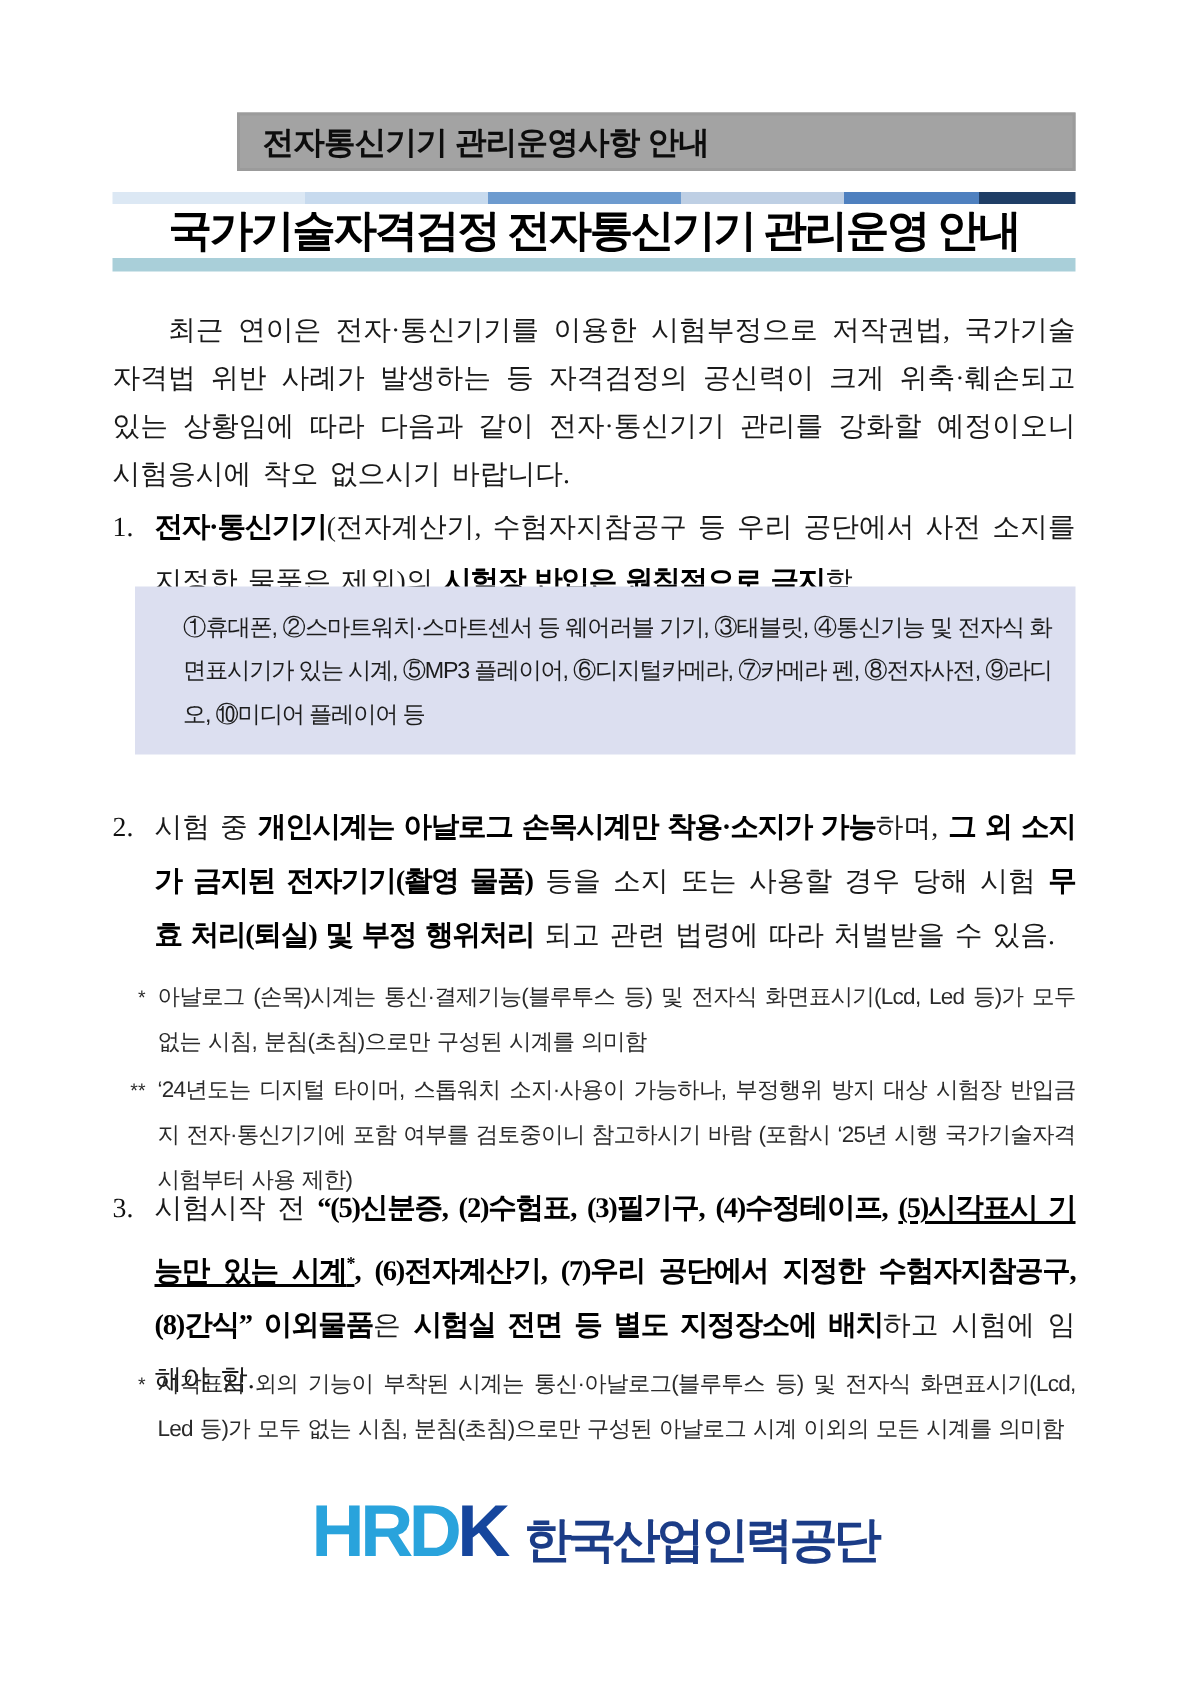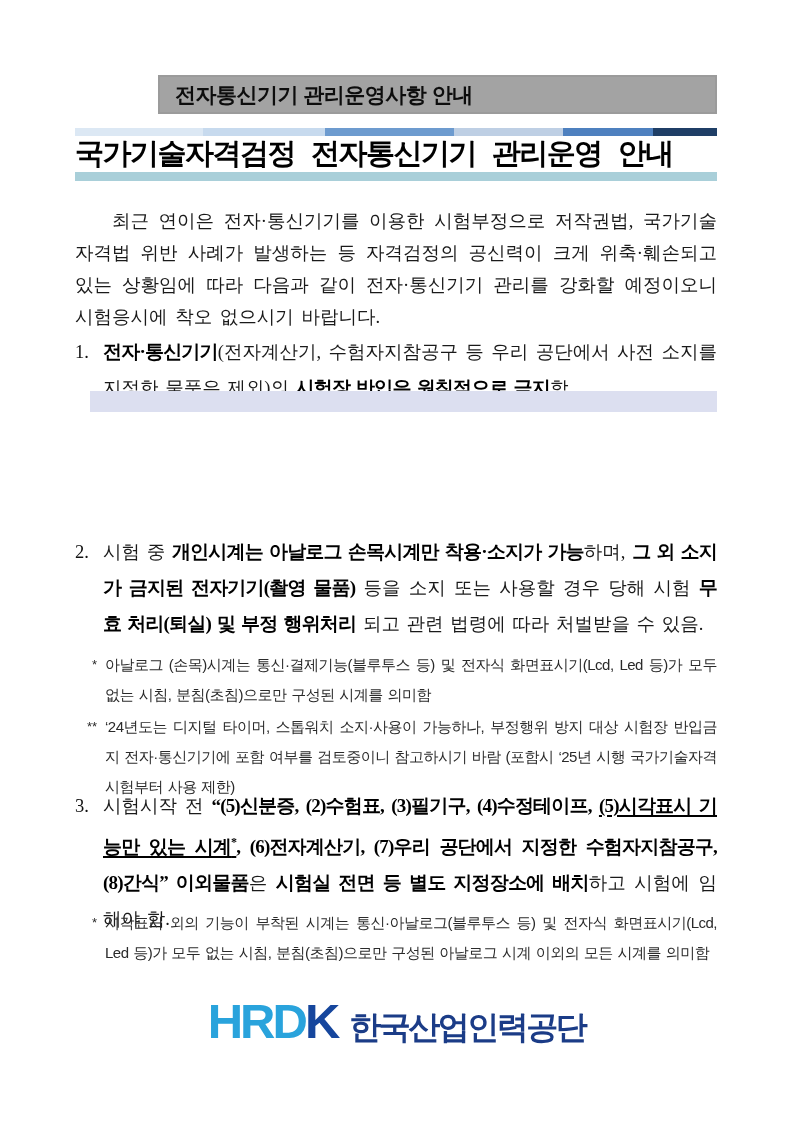--- a/index.html
+++ b/index.html
@@ -12,22 +12,22 @@
   .badge { width:74px; background:#2061a8; color:#fff; font-family:"Liberation Sans",sans-serif;
            font-weight:bold; font-size:23px; display:flex; align-items:center; justify-content:center; letter-spacing:-1px;margin-top:48px; }
   .header-box { flex:1; border:2px solid #9b9b9b; background:#a3a3a3; display:flex; align-items:center;
                 padding-left:15px; font-family:"Liberation Sans",sans-serif; font-weight:bold; font-size:21px;
                 letter-spacing:-0.5px; color:#0d0d0d; }
 
   
   .bar-top { position:absolute; top:128px; left:75px; right:76px; height:8px;
              background:linear-gradient(90deg,#dce8f4 0 20%, #c7daee 20% 39%, #6d9bcf 39% 59%,
                         #becfe4 59% 76%, #4e80bf 76% 90%, #1f3e66 90% 100%); }
-  .main-title { position:absolute; top:134px; left:75px; right:76px; 
-                font-family:Liberation Mono, monospace; font-weight:800; font-size:29px;
+  .main-title { position:absolute; top:134px; left:75px; right:76px; text-align:center;
+                font-family:Liberation Serif, serif; font-weight:800; font-size:29px;
                 letter-spacing:-1.5px; color:#000; white-space:nowrap; }
   .bar-bottom { position:absolute; top:172px; left:75px; right:76px; height:9px; background:#a9cfd9; }
 
   
   .intro { position:absolute; top:205px; left:75px; right:76px; font-size:18.5px; line-height:32px;
            text-align:justify; text-indent:37px; word-spacing:3px; color:#1a1a1a; }
 
   
   .item { position:absolute; left:75px; right:76px; display:flex; }
   .item .num { flex:none; width:28px; font-size:18.5px; line-height:36px; }
@@ -82,20 +82,21 @@
   <div class="bar-bottom"></div>
 
   <p class="intro">최근 연이은 전자·통신기기를 이용한 시험부정으로 저작권법, 국가기술자격법 위반 사례가 발생하는 등 자격검정의 공신력이 크게 위축·훼손되고 있는 상황임에 따라 다음과 같이 전자·통신기기 관리를 강화할 예정이오니 시험응시에 착오 없으시기 바랍니다.</p>
 
   <div class="item" id="item1">
     <span class="num">1.</span>
     <div class="body"><b class="g">전자·통신기기</b><span>(전자계산기, 수험자지참공구 등 우리 공단에서 사전 소지를 지정한 물품은 제외)의 </span><b class="g">시험장 반입은 원칙적으로 금지</b><span>함.</span></div>
   </div>
 
   <div class="example-box">
+    <div class="box-body">①휴대폰, ②스마트워치·스마트센서 등 웨어러블 기기, ③태블릿, ④통신기능 및 전자식 화면표시기가 있는 시계, ⑤MP3 플레이어, ⑥디지털카메라, ⑦카메라 펜, ⑧전자사전, ⑨라디오, ⑩미디어 플레이어 등</div>
   </div>
 
   <div class="item" id="item2">
     <span class="num">2.</span>
     <div class="body"><span>시험 중 </span><b class="g">개인시계는 아날로그 손목시계만 착용·소지가 가능</b><span>하며, </span><b class="g">그 외 소지가 금지된 전자기기(촬영 물품)</b><span> 등을 소지 또는 사용할 경우 당해 시험 </span><b class="g">무효 처리(퇴실) 및 부정 행위처리</b><span> 되고 관련 법령에 따라 처벌받을 수 있음.</span></div>
   </div>
 
   <div class="footnote" id="fn1">
     <span class="marker">*</span>
     <span class="fn-text">아날로그 (손목)시계는 통신·결제기능(블루투스 등) 및 전자식 화면표시기(Lcd, Led 등)가 모두 없는 시침, 분침(초침)으로만 구성된 시계를 의미함</span>

